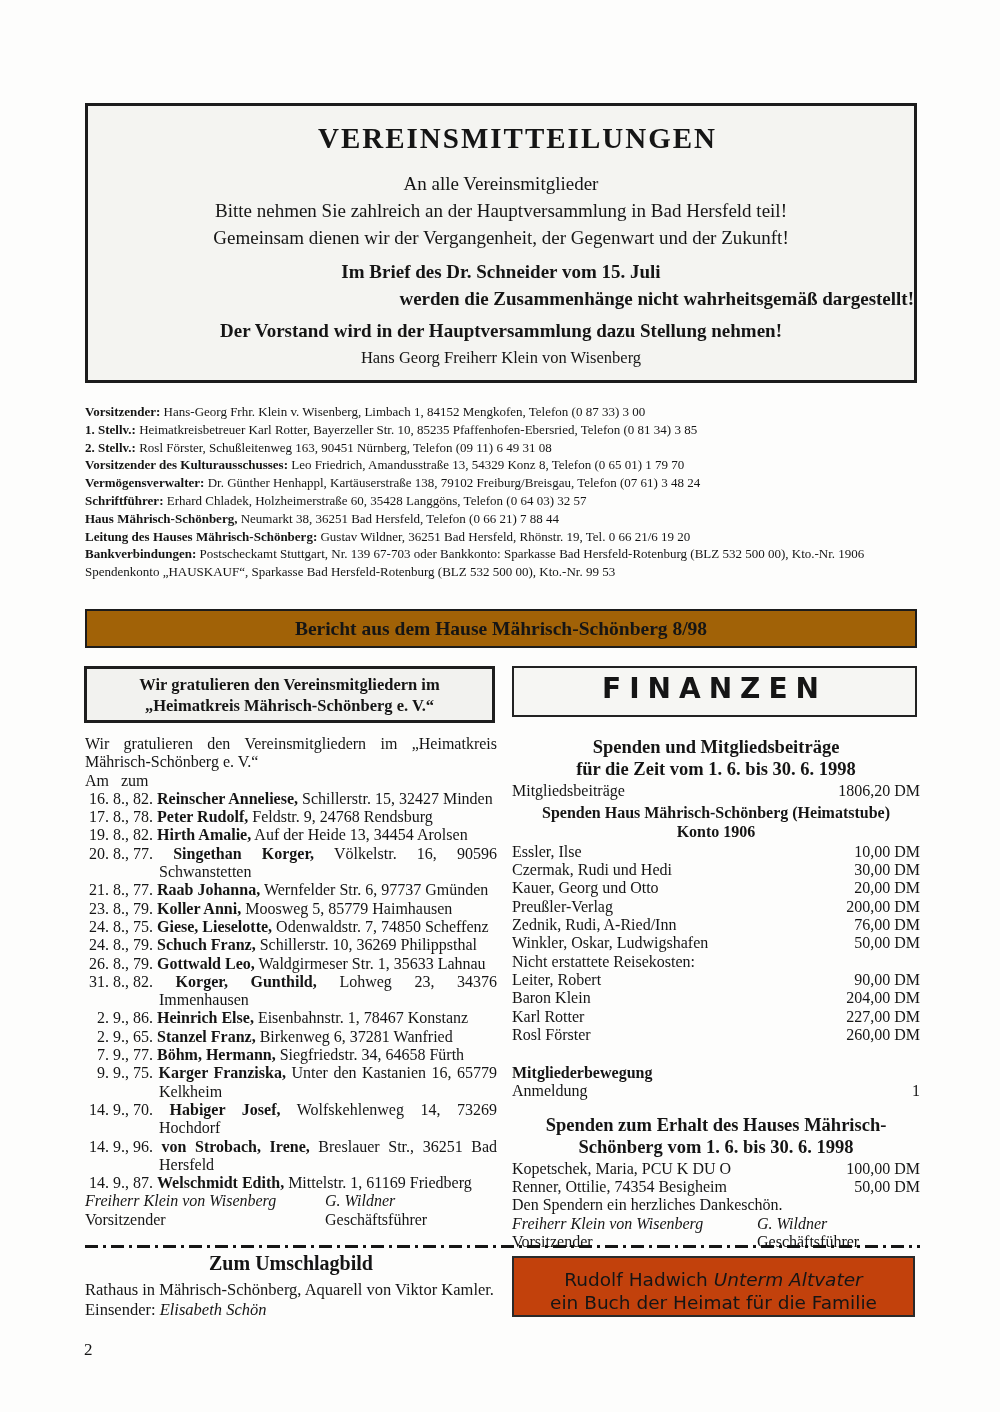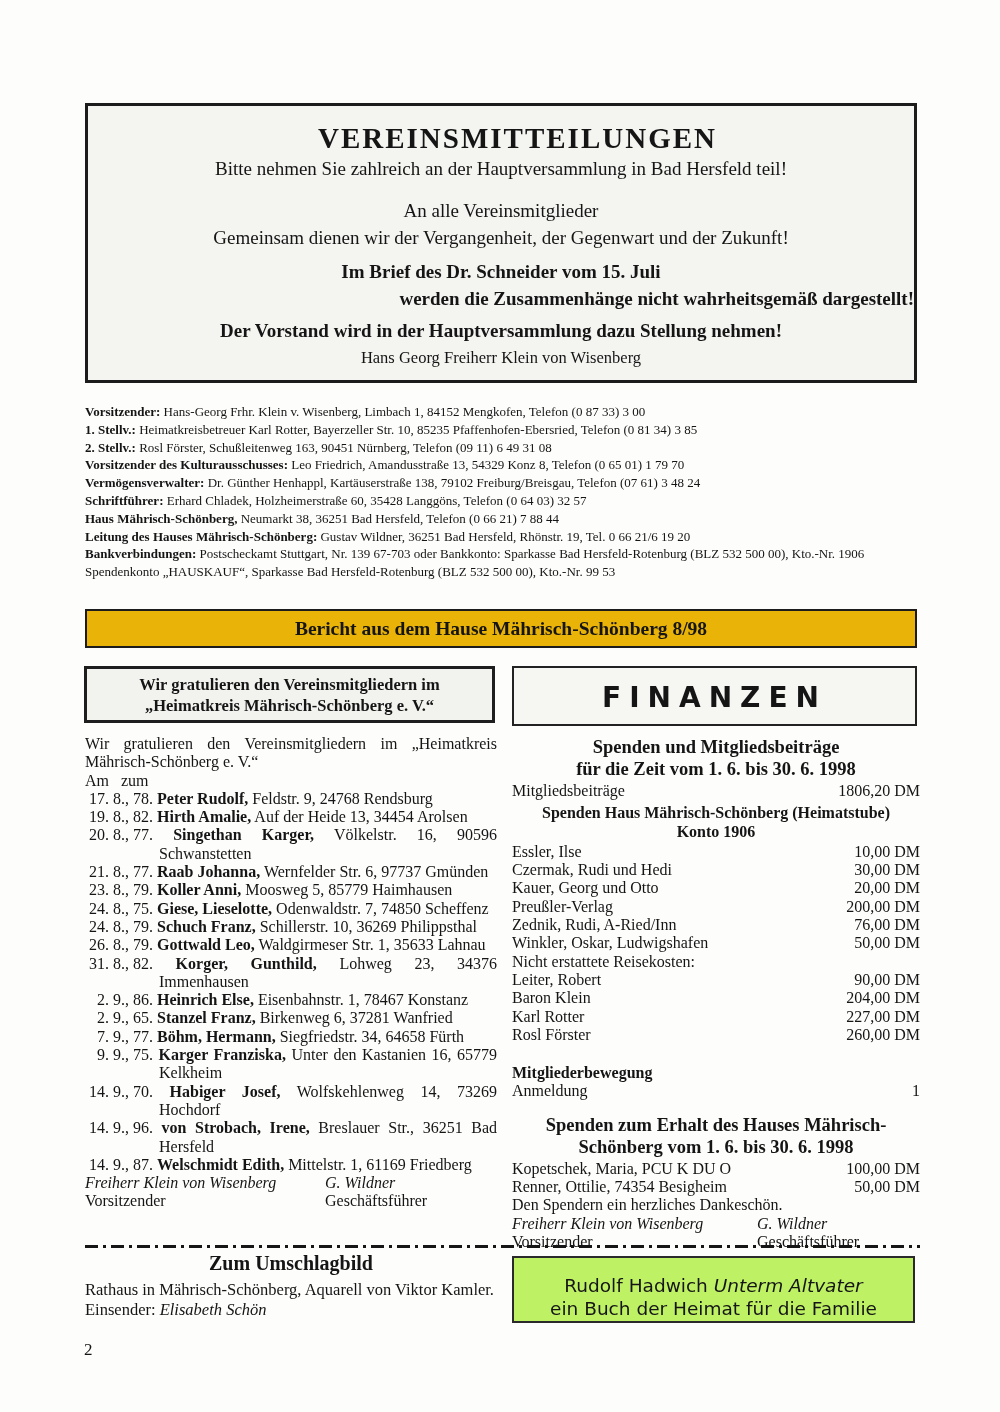--- a/index.html
+++ b/index.html
@@ -16,31 +16,31 @@
   .n3{margin-top:5px;font-weight:bold;}
   .ann-signer{margin-top:4px;font-size:16.5px;}
 
   
   .officers{position:absolute;left:85px;top:403px;width:845px;
             font-size:13px;line-height:17.8px;}
   .oline{white-space:nowrap;}
 
   
   .banner{position:absolute;left:85px;top:609px;width:828px;
-          border:2px solid #1c1c1c;background:#eab308;text-align:center;
+          border:2px solid #1c1c1c;background:#a16207;text-align:center;
           font-size:19.5px;font-weight:bold;padding:7px 0 6px 0;}
 
   
   .gratbox{position:absolute;left:84px;top:666px;width:405px;height:46px;
            border:3px solid #1e1e1e;background:#f2f2ef;text-align:center;
            font-weight:bold;font-size:16.5px;line-height:21px;padding-top:5px;}
   .finbox{position:absolute;left:512px;top:666px;width:401px;height:43px;
           border:2.5px solid #222;background:#f6f6f3;text-align:center;
           font-family:"DejaVu Sans",sans-serif;font-weight:bold;font-size:28px;
-          letter-spacing:8px;padding-top:13px;}
+          letter-spacing:8px;padding-top:4px;}
 
   
   .colL{position:absolute;left:85px;top:722px;width:412px;
         font-size:16px;line-height:18.3px;}
   .intro{margin-top:13px;text-align:justify;}
   .amzum{margin-top:0;} .amzum .zum{margin-left:12px;}
   .bday{padding-left:74px;text-indent:-74px;text-align:justify;}
   .bday .d{display:inline-block;width:68px;text-align:right;text-indent:0;}
   .sigrow{display:flex;} .sigrow .s1{width:240px;}
   .ital{font-style:italic;}
@@ -62,35 +62,35 @@
       transparent 13px,transparent 18px,#161616 18px,#161616 21px,
       transparent 21px,transparent 26px);}
 
   
   .cover{position:absolute;left:85px;top:1253px;width:412px;font-size:16.5px;line-height:20px;}
   .cover-title{font-size:20px;font-weight:bold;text-align:center;margin-bottom:7px;}
   .cover-sender{padding-right:7px;}
 
   
   .adbox{position:absolute;left:512px;top:1256px;width:399px;height:47px;
-         border:2.5px solid #2a2a2a;background:#bef264;text-align:center;
+         border:2.5px solid #2a2a2a;background:#c2410c;text-align:center;
          font-family:"DejaVu Sans",sans-serif;font-size:18.5px;line-height:23px;
-         padding-top:16px;}
+         padding-top:10px;}
 
   .pagenum{position:absolute;left:84px;top:1340px;font-size:17px;}
 </style>
 </head>
 <body>
 
 <div class="page">
 
   <div class="annbox">
     <div class="ann-title">VEREINSMITTEILUNGEN</div>
+    <div class="ann-line a1">An alle Vereinsmitglieder</div>
     <div class="ann-line a2">Bitte nehmen Sie zahlreich an der Hauptversammlung in Bad Hersfeld teil!</div>
-    <div class="ann-line a1">An alle Vereinsmitglieder</div>
     <div class="ann-line a3">Gemeinsam dienen wir der Vergangenheit, der Gegenwart und der Zukunft!</div>
     <div class="ann-line n1">Im Brief des Dr. Schneider vom 15. Juli</div>
     <div class="ann-line n2">werden die Zusammenhänge nicht wahrheitsgemäß dargestellt!</div>
     <div class="ann-line n3">Der Vorstand wird in der Hauptversammlung dazu Stellung nehmen!</div>
     <div class="ann-signer">Hans Georg Freiherr Klein von Wisenberg</div>
   </div>
 
   <div class="officers">
     <div class="oline"><b>Vorsitzender:</b> <span>Hans-Georg Frhr. Klein v. Wisenberg, Limbach 1, 84152 Mengkofen, Telefon (0 87 33) 3 00</span></div>
     <div class="oline"><b>1. Stellv.:</b> <span>Heimatkreisbetreuer Karl Rotter, Bayerzeller Str. 10, 85235 Pfaffenhofen-Ebersried, Telefon (0 81 34) 3 85</span></div>
@@ -109,23 +109,24 @@
   <div class="gratbox">
     <div>Wir gratulieren den Vereinsmitgliedern im</div>
     <div>„Heimatkreis Mährisch-Schönberg e. V.“</div>
   </div>
   <div class="finbox">FINANZEN</div>
 
   <div class="colL">
     <div class="intro">Wir gratulieren den Vereinsmitgliedern im „Heimatkreis Mährisch-Schönberg e. V.“</div>
     <div class="amzum"><span>Am</span><span class="zum">zum</span></div>
 
+    <div class="bday"><span class="d">16. 8., 82.</span> <b>Reinscher Anneliese,</b> <span>Schillerstr. 15, 32427 Minden</span></div>
     <div class="bday"><span class="d">17. 8., 78.</span> <b>Peter Rudolf,</b> <span>Feldstr. 9, 24768 Rendsburg</span></div>
     <div class="bday"><span class="d">19. 8., 82.</span> <b>Hirth Amalie,</b> <span>Auf der Heide 13, 34454 Arolsen</span></div>
-    <div class="bday"><span class="d">20. 8., 77.</span> <b>Singethan Karger,</b> <span>Völkelstr. 16, 90596 Schwanstetten</span></div>
+    <div class="bday"><span class="d">20. 8., 77.</span> <b>Singethan Korger,</b> <span>Völkelstr. 16, 90596 Schwanstetten</span></div>
     <div class="bday"><span class="d">21. 8., 77.</span> <b>Raab Johanna,</b> <span>Wernfelder Str. 6, 97737 Gmünden</span></div>
     <div class="bday"><span class="d">23. 8., 79.</span> <b>Koller Anni,</b> <span>Moosweg 5, 85779 Haimhausen</span></div>
     <div class="bday"><span class="d">24. 8., 75.</span> <b>Giese, Lieselotte,</b> <span>Odenwaldstr. 7, 74850 Scheffenz</span></div>
     <div class="bday"><span class="d">24. 8., 79.</span> <b>Schuch Franz,</b> <span>Schillerstr. 10, 36269 Philippsthal</span></div>
     <div class="bday"><span class="d">26. 8., 79.</span> <b>Gottwald Leo,</b> <span>Waldgirmeser Str. 1, 35633 Lahnau</span></div>
     <div class="bday"><span class="d">31. 8., 82.</span> <b>Korger, Gunthild,</b> <span>Lohweg 23, 34376 Immenhausen</span></div>
     <div class="bday"><span class="d">2. 9., 86.</span> <b>Heinrich Else,</b> <span>Eisenbahnstr. 1, 78467 Konstanz</span></div>
     <div class="bday"><span class="d">2. 9., 65.</span> <b>Stanzel Franz,</b> <span>Birkenweg 6, 37281 Wanfried</span></div>
     <div class="bday"><span class="d">7. 9., 77.</span> <b>Böhm, Hermann,</b> <span>Siegfriedstr. 34, 64658 Fürth</span></div>
     <div class="bday"><span class="d">9. 9., 75.</span> <b>Karger Franziska,</b> <span>Unter den Kastanien 16, 65779 Kelkheim</span></div>

